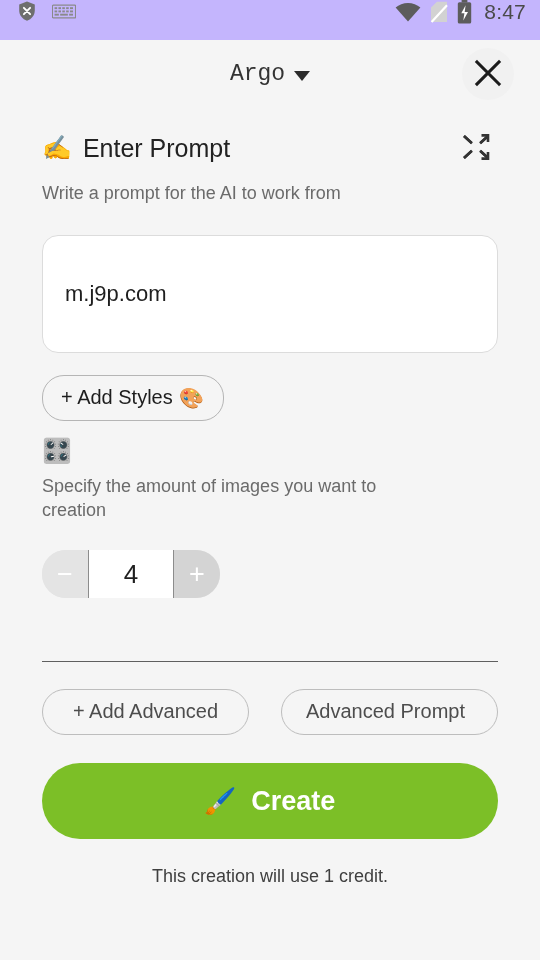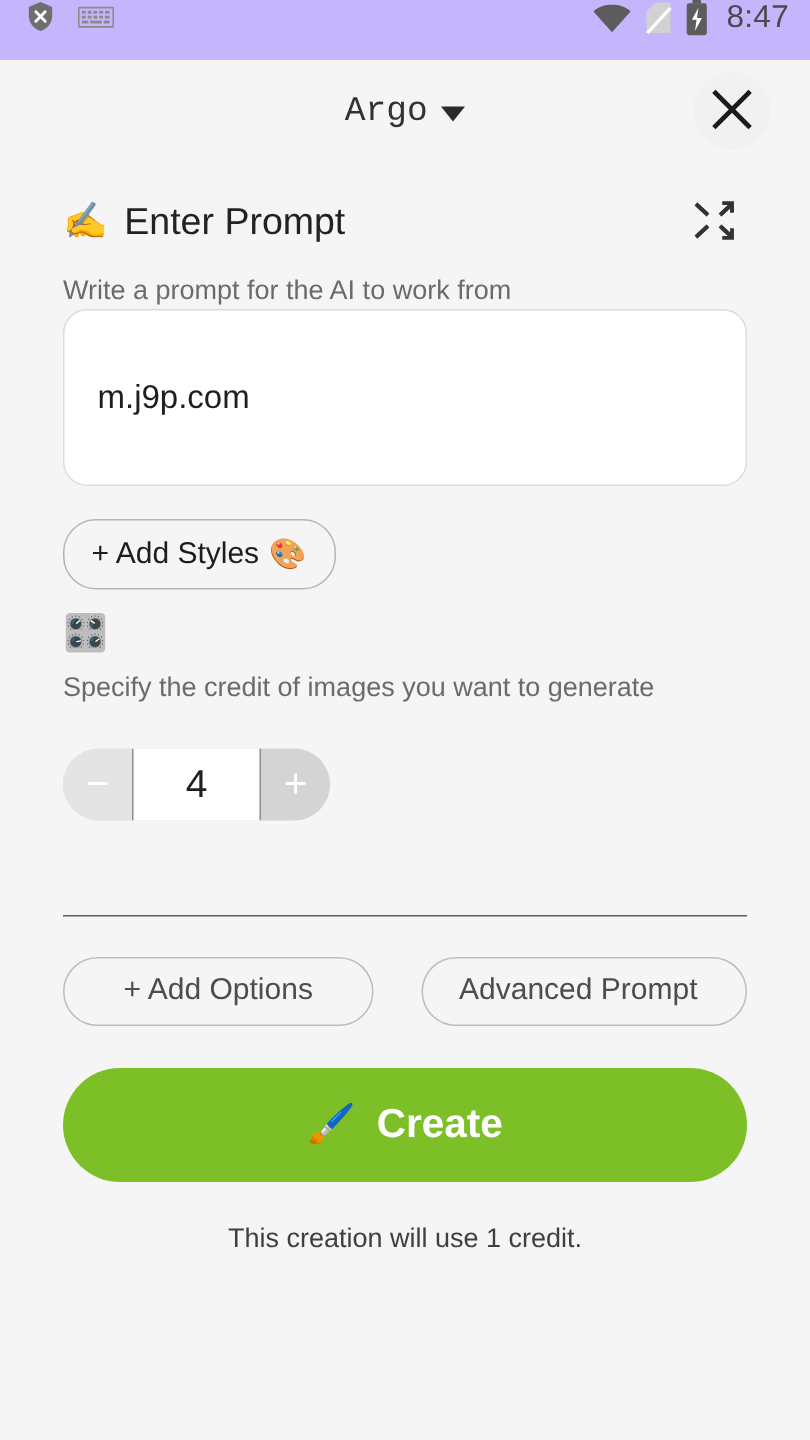--- a/index.html
+++ b/index.html
@@ -125,20 +125,21 @@
     display: flex;
     align-items: center;
     justify-content: center;
     cursor: pointer;
     background: transparent;
     border: none;
   }
 
   
   .prompt-box {
+    margin-top: 29px;
     height: 118px;
     background: #ffffff;
     border: 1px solid #dcdcdc;
     border-radius: 16px;
     padding: 20px 22px;
     display: flex;
     align-items: center;
     cursor: text;
   }
   .prompt-text {
@@ -367,38 +368,38 @@
       <span class="pill-emoji">🎨</span>
     </button>
   </div>
 
   
   <div class="section-head">
     <div class="section-title-row">
       <span class="section-emoji">🎛️</span>
     </div>
   </div>
-  <div class="section-sub">Specify the credit of images you want to generate</div>
+  <div class="section-sub">Specify the amount of images you want to creation</div>
 
   <div class="stepper">
     <button class="step-btn step-minus">
       <span class="step-glyph">−</span>
     </button>
     <div class="step-value">4</div>
     <button class="step-btn step-plus">
       <span class="step-glyph">+</span>
     </button>
   </div>
 
   <div class="divider"></div>
 </div>
 
 <div class="footer">
   <div class="action-row">
-    <button class="ghost-btn">+ Add Options</button>
+    <button class="ghost-btn">+ Add Advanced</button>
     <button class="ghost-btn left-align">Advanced Prompt</button>
   </div>
 
   <button class="create-btn">
     <span class="create-emoji">🖌️</span>
     <span>Create</span>
   </button>
 
   <div class="credit-note">This creation will use 1 credit.</div>
 </div>

